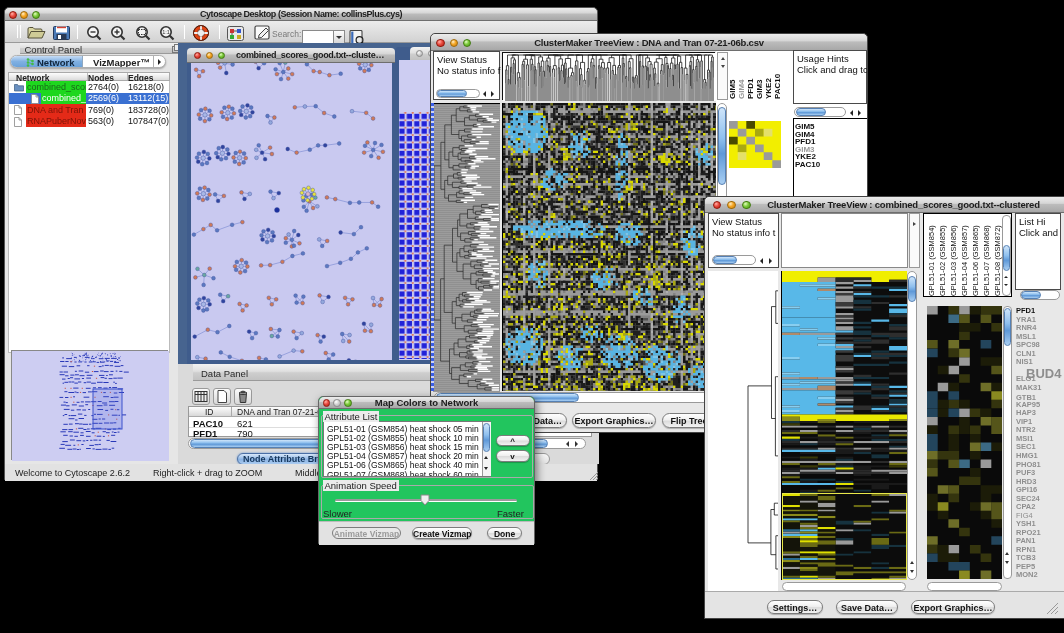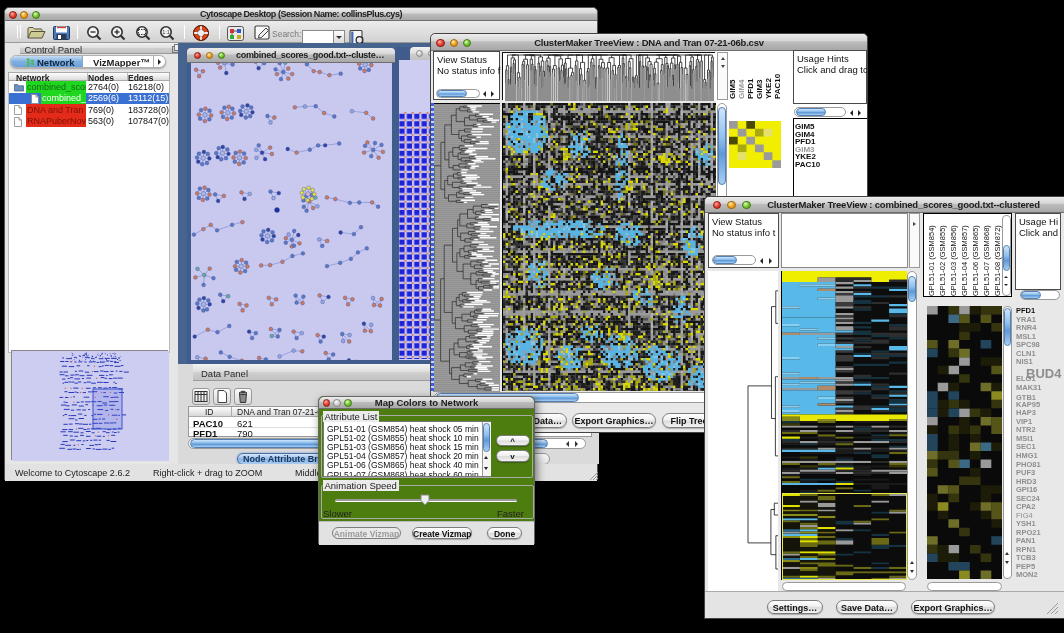--- a/index.html
+++ b/index.html
@@ -396,21 +396,21 @@
       <div style="position:absolute;left:-1px;top:35px;transform:rotate(-90deg);transform-origin:center;width:84px;height:10px;font-size:7.5px;color:#111;white-space:nowrap;">GPL51-04 (GSM857)</div>
       <div style="position:absolute;left:10px;top:35px;transform:rotate(-90deg);transform-origin:center;width:84px;height:10px;font-size:7.5px;color:#111;white-space:nowrap;">GPL51-06 (GSM865)</div>
       <div style="position:absolute;left:21px;top:35px;transform:rotate(-90deg);transform-origin:center;width:84px;height:10px;font-size:7.5px;color:#111;white-space:nowrap;">GPL51-07 (GSM868)</div>
       <div style="position:absolute;left:32px;top:35px;transform:rotate(-90deg);transform-origin:center;width:84px;height:10px;font-size:7.5px;color:#111;white-space:nowrap;">GPL51-08 (GSM872)</div>
       <div class="aqtrack" style="left:78px;top:1px;width:9px;height:81px;border-radius:4px;"></div>
       <div class="aqpill" style="left:79px;top:31px;width:7px;height:26px;"></div>
       <div class="sarr" style="left:80px;top:62px;border-left:2.4px solid transparent;border-right:2.4px solid transparent;border-bottom:2.88px solid #222;"></div>
       <div class="sarr" style="left:80px;top:70px;border-left:2.4px solid transparent;border-right:2.4px solid transparent;border-top:2.88px solid #222;"></div>
     </div>
     <div class="panel" style="left:310px;top:16px;width:46px;height:77px;overflow:hidden;">
-      <div class="abs ptext" style="left:3px;top:2px;white-space:nowrap;">Usage Hi</div>
+      <div class="abs ptext" style="left:3px;top:2px;white-space:nowrap;">List Hi</div>
       <div class="abs ptext" style="left:3px;top:13px;white-space:nowrap;">Click and</div>
     </div>
     <div class="aqtrack" style="left:315px;top:93px;width:40px;height:10px;"></div>
     <div class="aqpill" style="left:316px;top:94px;width:20px;height:8px;"></div>
     <div class="abs" style="left:3px;top:74px;width:70px;height:320px;"><svg width="70" height="320" viewBox="0 0 70 320" style="">
         <rect width="70" height="320" fill="#fff"></rect>
         <path stroke="#111" stroke-width="0.8" fill="none" d="M40 114.9V271.9M40 114.9h23.5M40 271.9h22.9M63.5 35.6V147.5M63.5 35.6h4.3M63.5 147.5h3.9M67.8 19.8V52.4M67.8 19.8h1.1M67.8 52.4h1.2M68.9 19.8H70M68.9 52.4H70M67.4 105.7V184.9M67.4 105.7h1.4M67.4 184.9h1.6M68.8 105.7H70M69 184.9H70M62.9 238.5V283.7M62.9 238.5h3.4M62.9 283.7h5M66.3 232.2V244M66.3 232.2h2.3M66.3 244h2.6M68.6 232.2H70M68.9 244H70M67.9 264.7V298M67.9 264.7h1M67.9 298h1.6M68.9 264.7H70M69.4 298H70"></path>
       </svg></div>
     <div class="abs" style="left:76px;top:74px;width:125px;height:309px;border-left:1px solid #000;"><svg width="125" height="309" viewBox="0 0 125 309" style="">
         <rect width="125" height="309" fill="#0d0d0d"></rect>
@@ -492,21 +492,21 @@
       <div class="btn" style="left:62px;top:8px;width:56px;height:14px;line-height:14px;">Settings…</div>
       <div class="btn" style="left:131px;top:8px;width:62px;height:14px;line-height:14px;">Save Data…</div>
       <div class="btn" style="left:206px;top:8px;width:84px;height:14px;line-height:14px;">Export Graphics…</div>
       <svg class="abs" style="left:340px;top:9px" width="14" height="14" viewBox="0 0 14 14">
 <line x1="2" y1="13" x2="13" y2="2" stroke="#999" stroke-width="1"></line>
         <line x1="6" y1="13" x2="13" y2="6" stroke="#999" stroke-width="1"></line>
         <line x1="10" y1="13" x2="13" y2="10" stroke="#999" stroke-width="1"></line>
       </svg>
     </div>
   </div>
-<div class="abs" style="left:318px;top:395.5px;width:217px;height:148px;background:#4d7c0f;border:1px solid #666;border-radius:5px 5px 0 0;box-shadow:2px 3px 8px rgba(0,0,0,0.5);">
+<div class="abs" style="left:318px;top:395.5px;width:217px;height:148px;background:#22c55e;border:1px solid #666;border-radius:5px 5px 0 0;box-shadow:2px 3px 8px rgba(0,0,0,0.5);">
     <div class="abs titlebar" style="left:0;top:0;width:100%;height:12.5px;border-radius:5px 5px 0 0;">
       <div class="light red" style="left:3.5px;top:2.5px;width:7.5px;height:7.5px;"></div>
       <div class="light graylight" style="left:14px;top:2.5px;width:7.5px;height:7.5px;"></div>
       <div class="light green" style="left:25px;top:2.5px;width:7.5px;height:7.5px;"></div>
       <div class="ttext" style="font-size:9.5px;line-height:12.5px;">Map Colors to Network</div>
     </div>
     <div class="abs" style="left:3.5px;top:14px;font-size:9.5px;color:#222;background:#ebebeb;padding:0 2px;z-index:3;">Attribute List</div>
     <div class="abs" style="left:2px;top:18.5px;width:212px;height:63px;border:1px solid #aaa;border-radius:2px;"></div>
     <div class="abs" style="left:4px;top:24.5px;width:168px;height:55.5px;background:#fff;border:1px solid #777;overflow:hidden;font-size:8.5px;color:#111;">
       <div class="abs" style="left:3px;top:1.5px;white-space:nowrap;">GPL51-01 (GSM854) heat shock 05 min</div>

